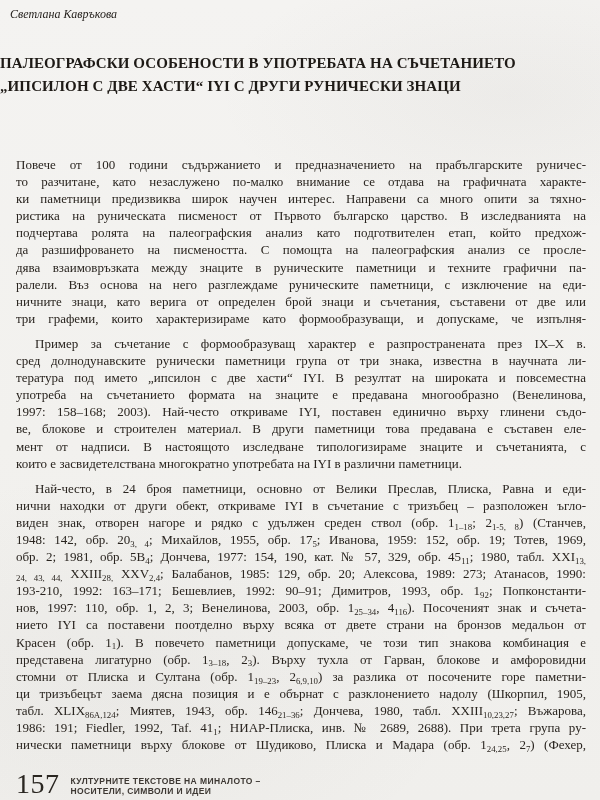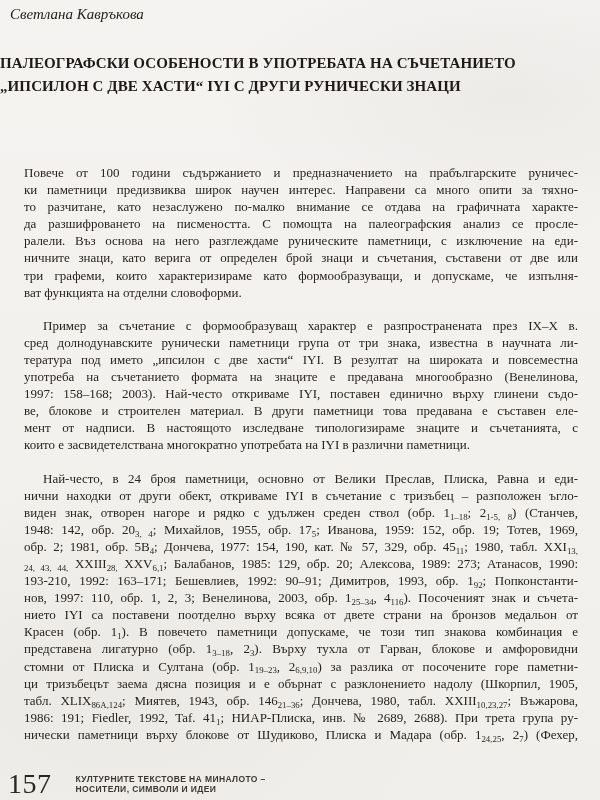--- a/index.html
+++ b/index.html
@@ -14,63 +14,63 @@
     overflow: hidden;
     color: #29241f;
     background:
       radial-gradient(ellipse 420px 200px at 85% 12%, rgba(120,115,108,0.06), rgba(0,0,0,0) 70%),
       radial-gradient(ellipse 500px 300px at 20% 85%, rgba(120,115,108,0.05), rgba(0,0,0,0) 70%),
       linear-gradient(180deg, #f4f3f1 0%, #f2f1ee 55%, #f0efec 100%);
   }
   .author {
     position: absolute; left: 10px; top: 5px;
     font-style: italic;
-    font-size: 15px; line-height: 19px;
+    font-size: 12px; line-height: 19px;
     color: #211d19;
   }
   .title {
     position: absolute; left: 0; top: 52px; width: 588px;
     font-size: 15px; line-height: 23px;
     letter-spacing: 0.1px;
     color: #1e1a16;
     font-weight: 700;
   }
   .body-text {
     position: absolute; left: 8px; top: 148px; width: 586px;
   }
-  .para { margin: 16px; }
+  .para { margin: 8px; }
   .para.indent .line:first-child { text-indent: 19px; }
   .line {
     font-size: 13px;
     line-height: 17.1px;
     text-align: justify;
     text-align-last: justify;
     text-justify: inter-word;
     white-space: normal;
     color: #29241f;
   }
   .line.flush-last { text-align-last: left; }
   .line sub {
     font-size: 68%;
     line-height: 0;
     position: relative;
     top: 0.32em;
     vertical-align: baseline;
   }
   .footer {
-    position: absolute; left: 8px; top: 769px;
-    display: flex; align-items: flex-start;
+    position: absolute; left: 16px; top: 769px;
+    display: flex; align-items: center;
   }
   .page-number {
     font-size: 28px; line-height: 29px;
     letter-spacing: 0.5px;
     color: #2a2621;
   }
   .series-title {
-    margin-left: 24px; padding-top: 5px;
+    margin-left: 11px; padding-top: 5px;
     font-family: "Liberation Sans", sans-serif;
     font-size: 8.5px; line-height: 10px;
     font-weight: bold;
     letter-spacing: 0.4px;
     color: #3d3833;
   }
 </style>
 </head>
 <body>
 
@@ -80,45 +80,47 @@
 
   <div class="title">
     <div>ПАЛЕОГРАФСКИ ОСОБЕНОСТИ В УПОТРЕБАТА НА СЪЧЕТАНИЕТО</div>
     <div>„ИПСИЛОН С ДВЕ ХАСТИ“ IYI С ДРУГИ РУНИЧЕСКИ ЗНАЦИ</div>
   </div>
 
   <div class="body-text">
 
   <div class="para">
         <div class="line">Повече от 100 години съдържанието и предназначението на прабългарските руничес-</div>
+        <div class="line">то разчитане, като незаслужено по-малко внимание се отдава на графичната характе-</div>
         <div class="line">ки паметници предизвиква широк научен интерес. Направени са много опити за тяхно-</div>
-        <div class="line">то разчитане, като незаслужено по-малко внимание се отдава на графичната характе-</div>
+        <div class="line">ристика на руническата писменост от Първото българско царство. В изследванията на</div>
+        <div class="line">подчертава ролята на палеографския анализ като подготвителен етап, който предхож-</div>
         <div class="line">да разшифроването на писмеността. С помощта на палеографския анализ се просле-</div>
+        <div class="line">дява взаимовръзката между знаците в руническите паметници и техните графични па-</div>
         <div class="line">ралели. Въз основа на него разглеждаме руническите паметници, с изключение на еди-</div>
         <div class="line">ничните знаци, като верига от определен брой знаци и съчетания, съставени от две или</div>
         <div class="line">три графеми, които характеризираме като формообразуващи, и допускаме, че изпълня-</div>
-        <div class="line flush-last">ват функцията на отделни словоформи.</div>
       </div>
       <div class="para indent">
         <div class="line">Пример за съчетание с формообразуващ характер е разпространената през IX–X в.</div>
         <div class="line">сред долнодунавските рунически паметници група от три знака, известна в научната ли-</div>
         <div class="line">тература под името „ипсилон с две хасти“ IYI. В резултат на широката и повсеместна</div>
         <div class="line">употреба на съчетанието формата на знаците е предавана многообразно (Венелинова,</div>
         <div class="line">1997: 158–168; 2003). Най-често откриваме IYI, поставен единично върху глинени съдо-</div>
         <div class="line">ве, блокове и строителен материал. В други паметници това предавана е съставен еле-</div>
         <div class="line">мент от надписи. В настоящото изследване типологизираме знаците и съчетанията, с</div>
         <div class="line flush-last">които е засвидетелствана многократно употребата на IYI в различни паметници.</div>
       </div>
       <div class="para indent">
         <div class="line">Най-често, в 24 броя паметници, основно от Велики Преслав, Плиска, Равна и еди-</div>
         <div class="line">нични находки от други обект, откриваме IYI в съчетание с тризъбец – разположен ъгло-</div>
         <div class="line">виден знак, отворен нагоре и рядко с удължен среден ствол (обр. 1<sub>1–18</sub>; 2<sub>1-5, 8</sub>) (Станчев,</div>
         <div class="line">1948: 142, обр. 20<sub>3, 4</sub>; Михайлов, 1955, обр. 17<sub>5</sub>; Иванова, 1959: 152, обр. 19; Тотев, 1969,</div>
         <div class="line">обр. 2; 1981, обр. 5В<sub>4</sub>; Дончева, 1977: 154, 190, кат. № 57, 329, обр. 45<sub>11</sub>; 1980, табл. XXI<sub>13,</sub></div>
-        <div class="line"><sub>24, 43, 44,</sub> XXIII<sub>28,</sub> XXV<sub>6,1</sub>; Балабанов, 1985: 129, обр. 20; Алексова, 1989: 273; Атанасов, 1990:</div>
+        <div class="line"><sub>24, 43, 44,</sub> XXIII<sub>28,</sub> XXV<sub>2,4</sub>; Балабанов, 1985: 129, обр. 20; Алексова, 1989: 273; Атанасов, 1990:</div>
         <div class="line">193-210, 1992: 163–171; Бешевлиев, 1992: 90–91; Димитров, 1993, обр. 1<sub>92</sub>; Попконстанти-</div>
         <div class="line">нов, 1997: 110, обр. 1, 2, 3; Венелинова, 2003, обр. 1<sub>25–34</sub>, 4<sub>116</sub>). Посоченият знак и съчета-</div>
         <div class="line">нието IYI са поставени поотделно върху всяка от двете страни на бронзов медальон от</div>
         <div class="line">Красен (обр. 1<sub>1</sub>). В повечето паметници допускаме, че този тип знакова комбинация е</div>
         <div class="line">представена лигатурно (обр. 1<sub>3–18</sub>, 2<sub>3</sub>). Върху тухла от Гарван, блокове и амфоровидни</div>
         <div class="line">стомни от Плиска и Султана (обр. 1<sub>19–23</sub>, 2<sub>6,9,10</sub>) за разлика от посочените горе паметни-</div>
         <div class="line">ци тризъбецът заема дясна позиция и е обърнат с разклонението надолу (Шкорпил, 1905,</div>
         <div class="line">табл. XLIX<sub>86А,124</sub>; Миятев, 1943, обр. 146<sub>21–36</sub>; Дончева, 1980, табл. XXIII<sub>10,23,27</sub>; Въжарова,</div>
         <div class="line">1986: 191; Fiedler, 1992, Taf. 41<sub>1</sub>; НИАР-Плиска, инв. № 2689, 2688). При трета група ру-</div>
         <div class="line">нически паметници върху блокове от Шудиково, Плиска и Мадара (обр. 1<sub>24,25</sub>, 2<sub>7</sub>) (Фехер,</div>

